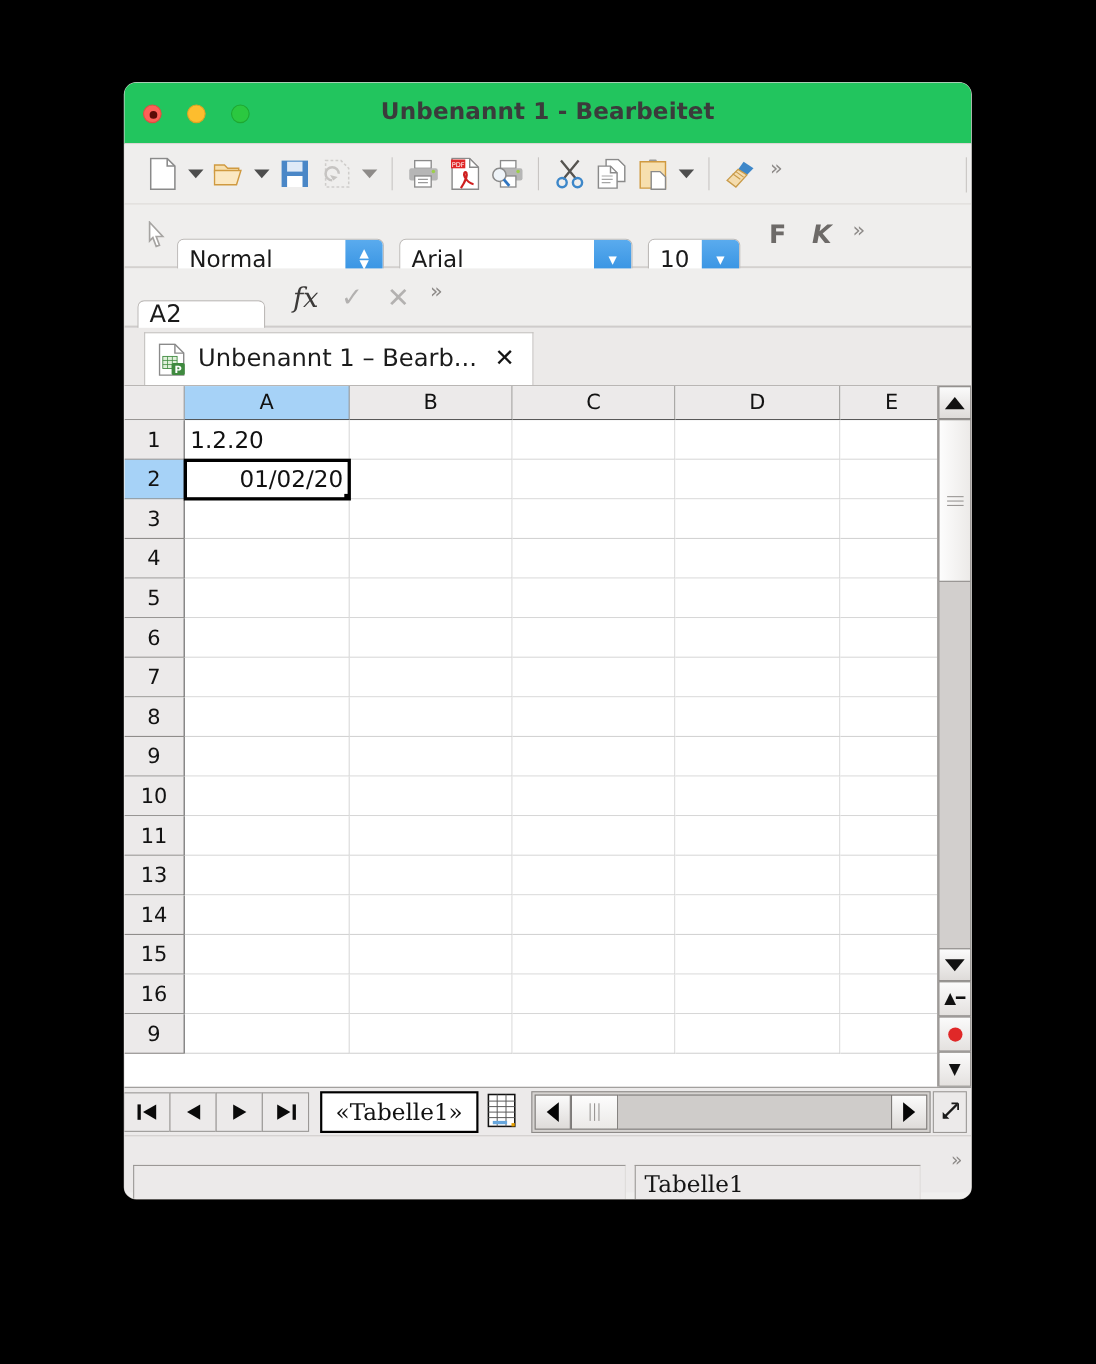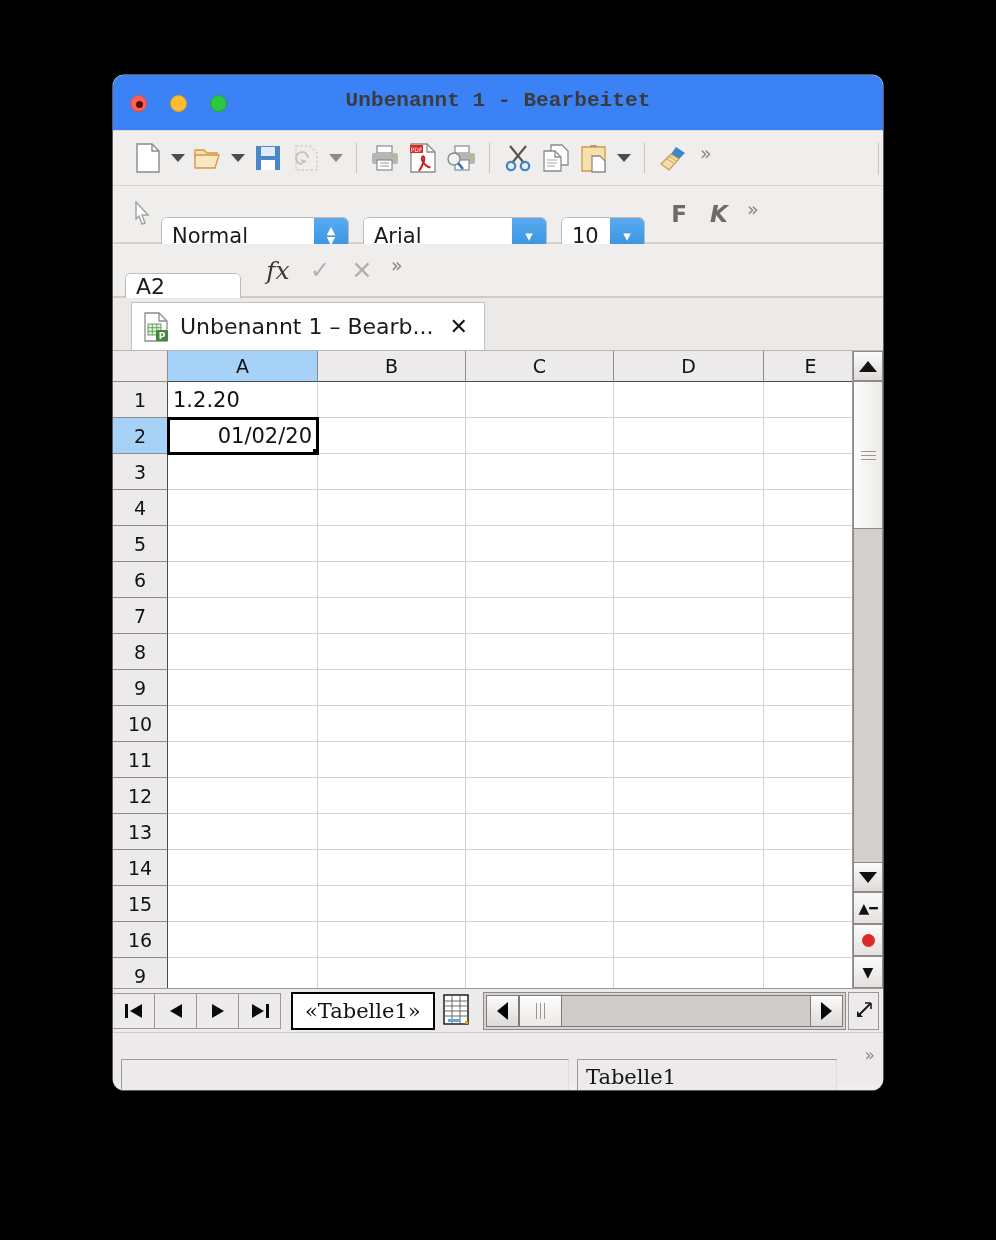--- a/index.html
+++ b/index.html
@@ -19,23 +19,22 @@
     background: #f0efee;
     border-radius: 11px;
     overflow: hidden;
     box-shadow: 0 0 0 0.5px #b9b5b2;
   }
 
   
   #titlebar {
     position: relative;
     height: 56px;
-    background: #3b82f6;
+    background: #22c55e;
     border-bottom: 1px solid #dcd6d4;
-    font-family: Liberation Mono, monospace;
   }
   .traffic {
     position: absolute; top: 20px;
     width: 17px; height: 17px; border-radius: 50%;
   }
   .traffic.red    { left: 17px; background: #fc6058; border: 0.5px solid #e24b41; }
   .traffic.red::after {
     content: ""; position: absolute; left: 5px; top: 5px;
     width: 7px; height: 7px; border-radius: 50%; background: #5c0b06;
   }
@@ -112,21 +111,21 @@
   }
   .combo .cb-btn {
     width: 34px;
     background: linear-gradient(180deg,#5aabee 0%, #2f8ee0 100%);
     display: flex; align-items: center; justify-content: center;
     color: #ffffff;
   }
   .spin-glyph { font-size: 11px; line-height: 10px; color:#fff; text-align:center; }
   .dn-glyph   { font-size: 15px; line-height: 15px; color:#fff; font-weight: bold; }
   #style-combo .cb-text { width: 152px; }
-  #font-combo  .cb-text { width: 148px; }
+  #font-combo  .cb-text { width: 176px; }
   #size-combo  .cb-text { width: 48px; }
   #cursor-icon { width: 36px; display:flex; align-items:center; justify-content:center; }
   .fmt-btn {
     width: 40px; height: 38px;
     display: flex; align-items: center; justify-content: center;
     font-size: 23px; color: #6d6a68;
   }
   .fmt-btn.italic { font-style: italic; font-weight: bold; }
   .fmt-btn.bold { font-weight: bold; }
 
@@ -680,28 +679,20 @@
 
       <div class="grid-row">
         <div class="row-hdr">11</div>
         <div class="cell w-a"></div>
         <div class="cell w-b"></div>
         <div class="cell w-c"></div>
         <div class="cell w-d"></div>
         <div class="cell w-e"></div>
       </div>
 
-      <div class="grid-row">
-        <div class="row-hdr">12</div>
-        <div class="cell w-a"></div>
-        <div class="cell w-b"></div>
-        <div class="cell w-c"></div>
-        <div class="cell w-d"></div>
-        <div class="cell w-e"></div>
-      </div>
 
       <div class="grid-row">
         <div class="row-hdr">13</div>
         <div class="cell w-a"></div>
         <div class="cell w-b"></div>
         <div class="cell w-c"></div>
         <div class="cell w-d"></div>
         <div class="cell w-e"></div>
       </div>
 

